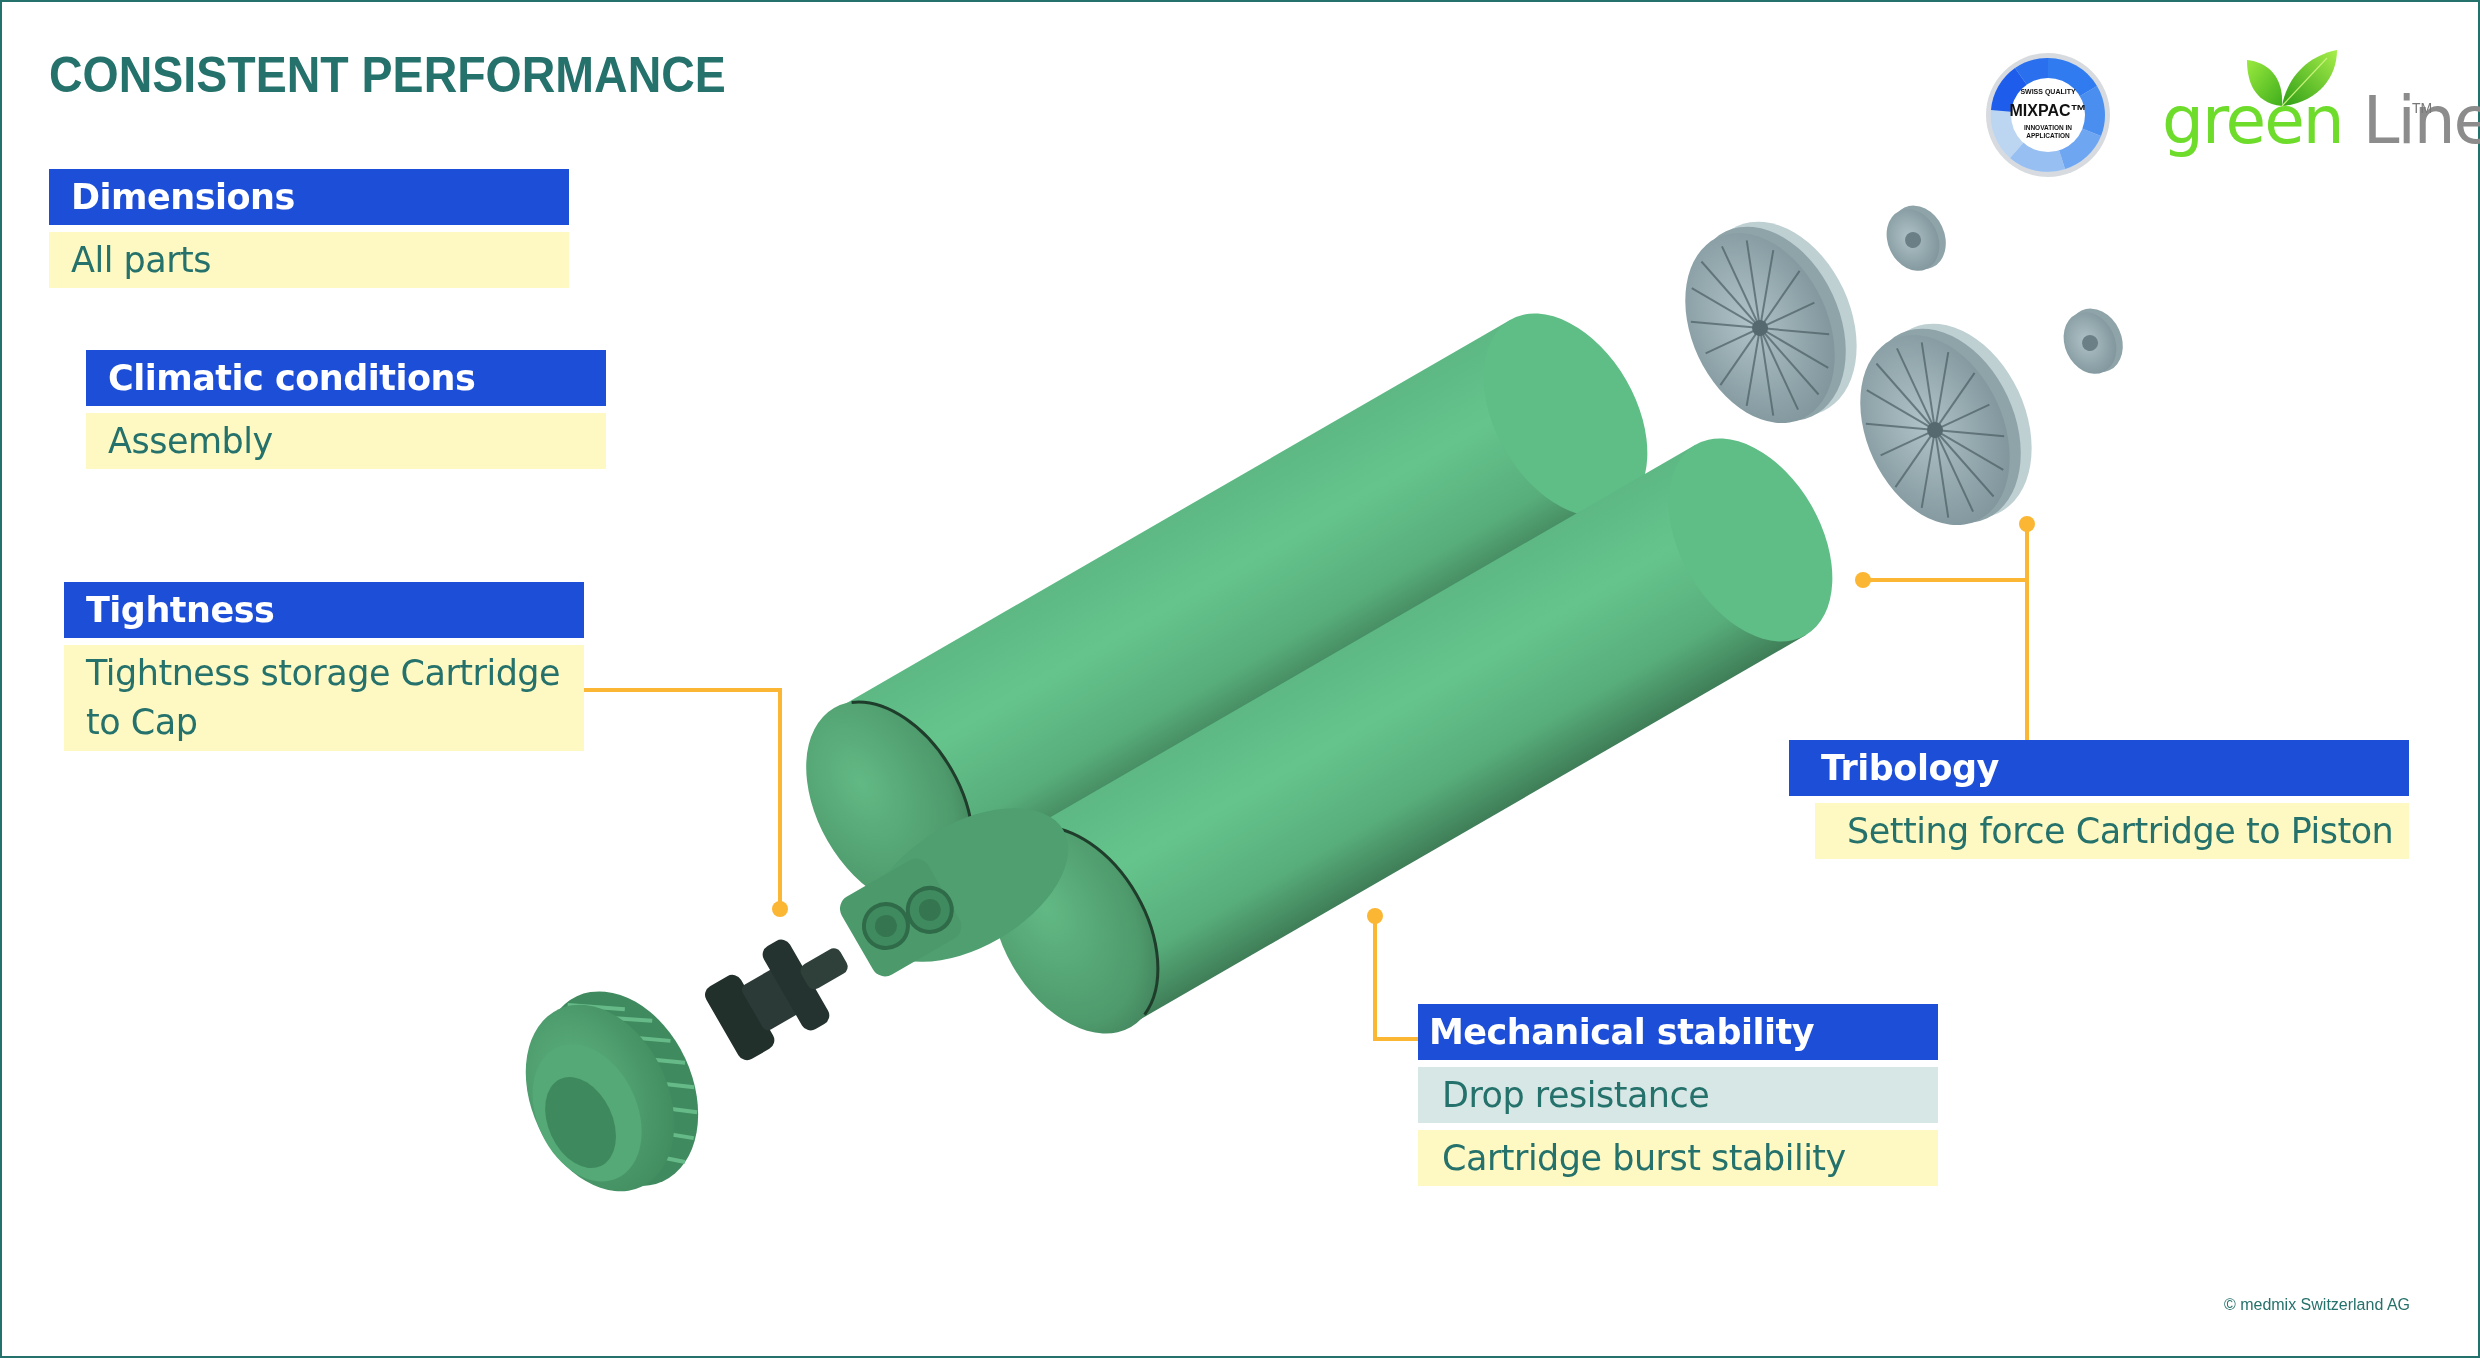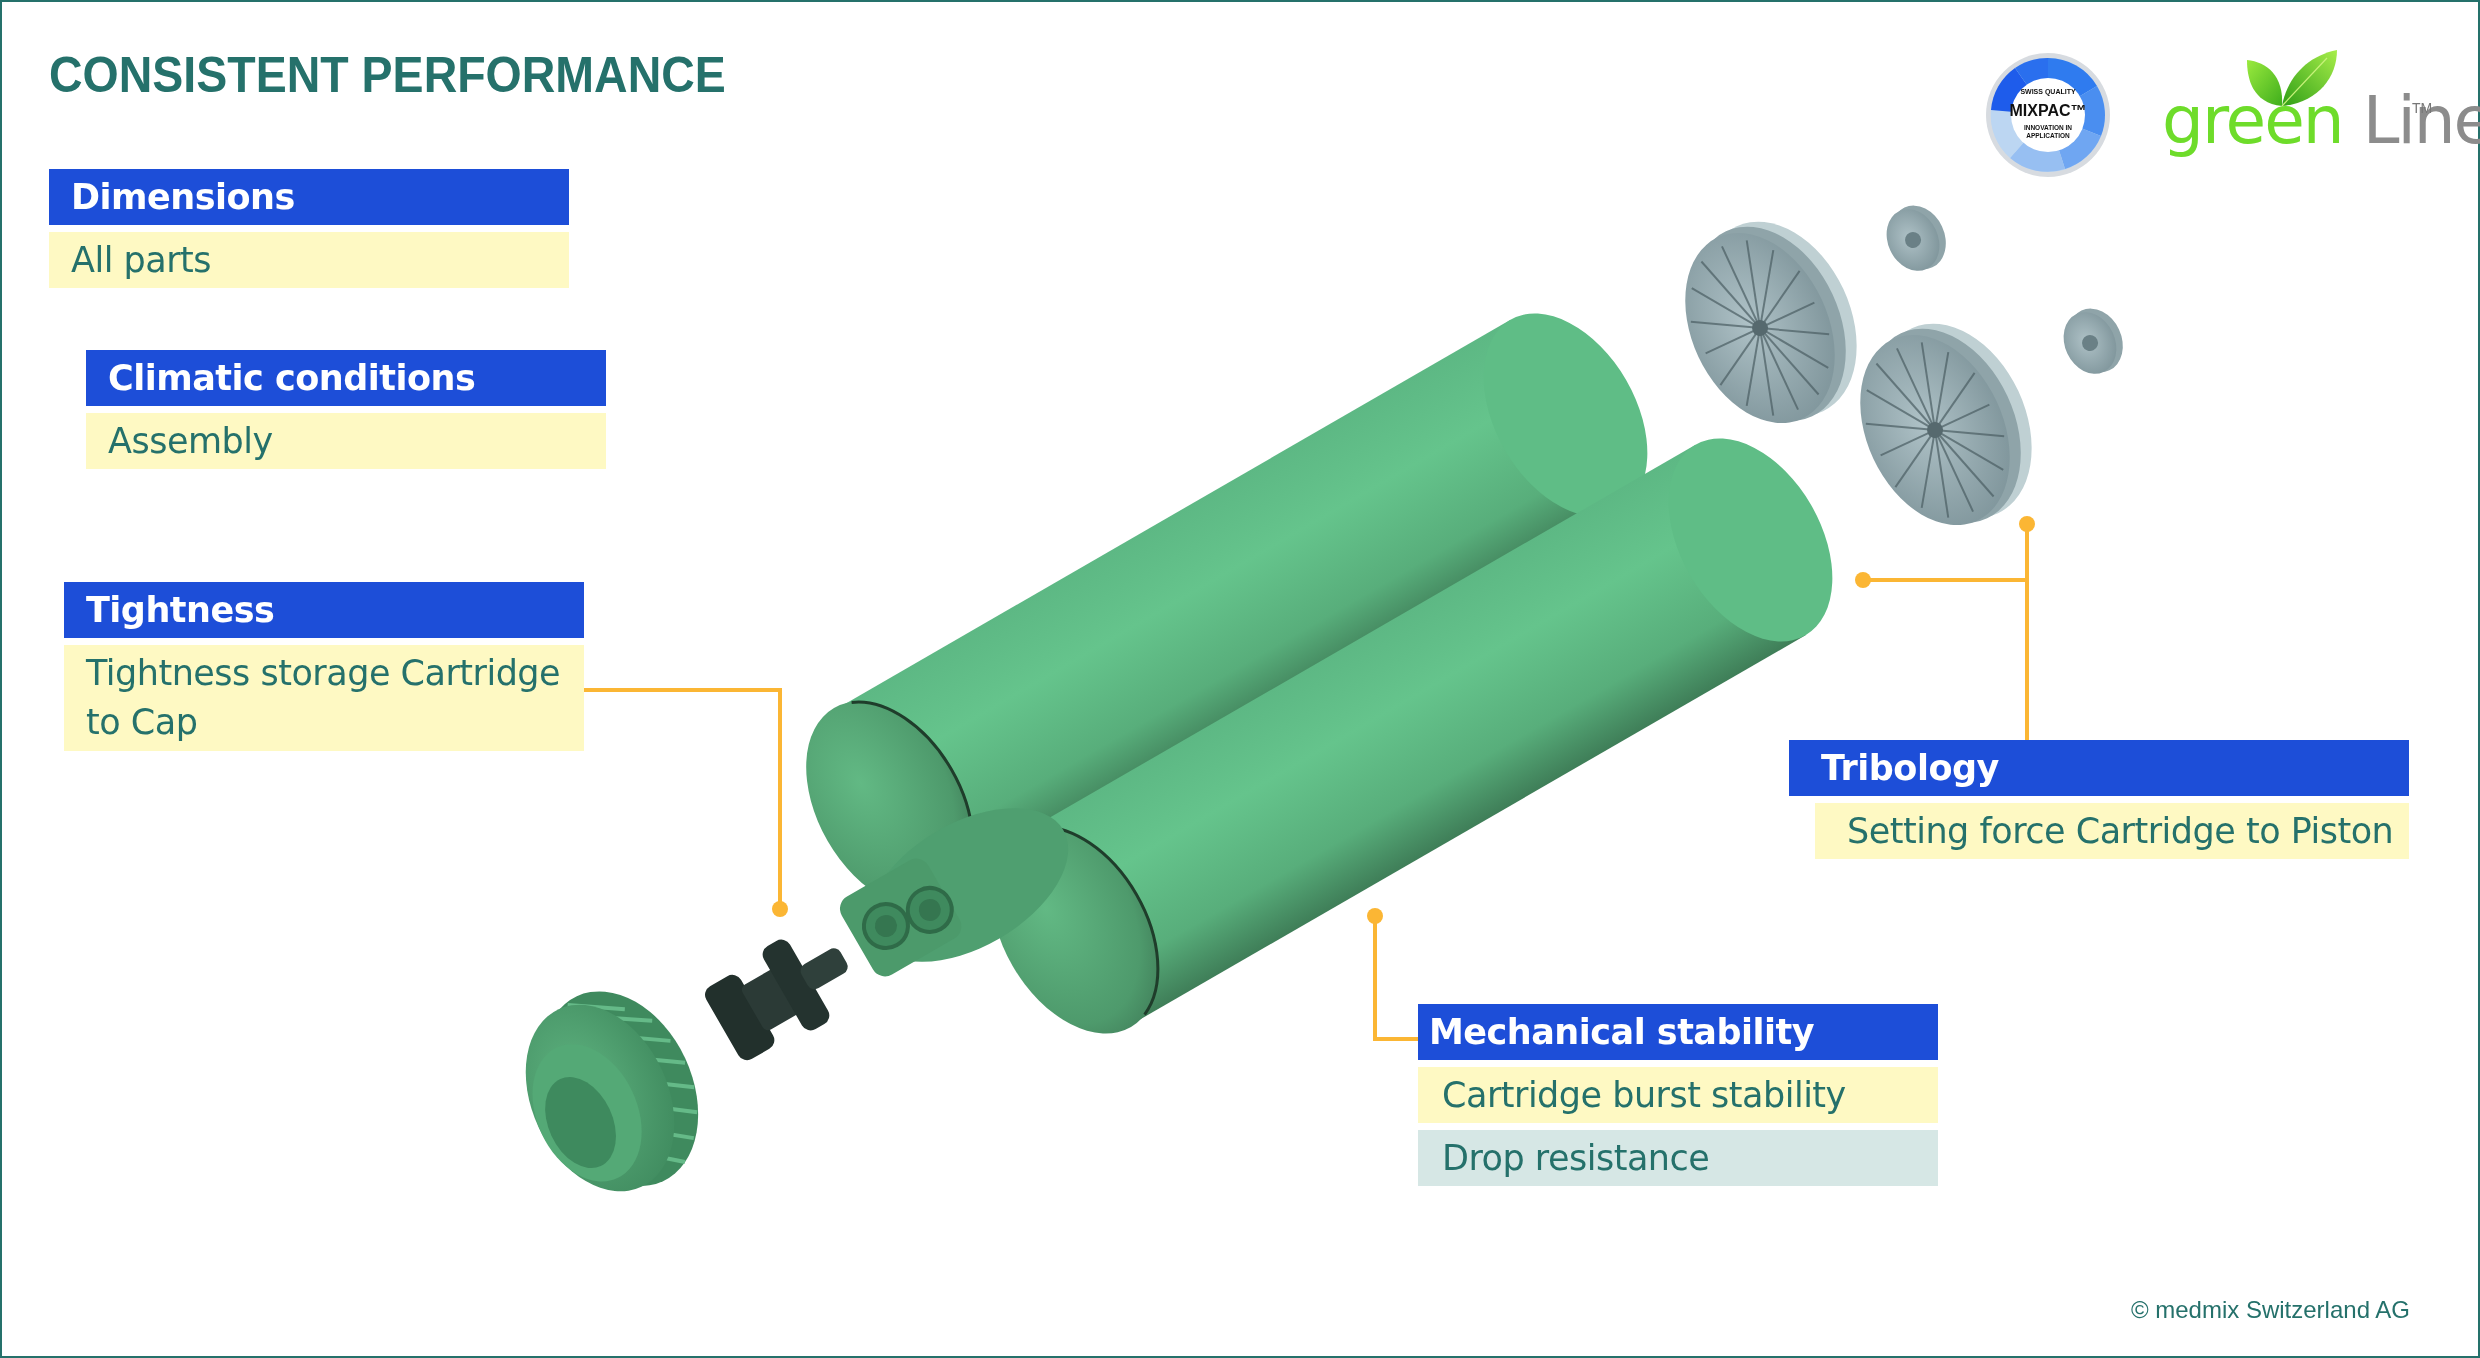--- a/index.html
+++ b/index.html
@@ -12,21 +12,21 @@
            transform-origin: left top; transform: scaleX(0.93); white-space: nowrap; line-height: 1; }
   .callout { position: absolute; }
   .c-head { background: #1d4ed8; color: #ffffff; font-weight: bold; height: 56px;
             line-height: 56px; padding-left: 22px; font-size: 35px; box-sizing: border-box;
             white-space: nowrap; letter-spacing: -0.5px; }
   .c-row { background: #fef9c3; color: #25716B; font-size: 35px; box-sizing: border-box;
            padding-left: 22px; margin-top: 7px; white-space: nowrap; letter-spacing: -0.5px; }
   .c-row.light { background: #D6E7E5; }
   .c-row.single { height: 56px; line-height: 56px; }
   .c-row.multi { padding-top: 4px; padding-bottom: 4px; line-height: 49px; white-space: normal; padding-right: 10px; }
-  .footer { position: absolute; right: 70px; top: 1296px; color: #25716B; font-size: 24px;
+  .footer { position: absolute; right: 70px; top: 1296px; color: #25716B; font-size: 16px;
             font-family: "Liberation Sans", sans-serif; white-space: nowrap; }
   svg.art { position: absolute; left: 0; top: 0; }
   .logo-mixpac { position: absolute; left: 1985px; top: 52px; width: 126px; height: 126px; }
   .mix-text { position: absolute; left: 0; width: 126px; text-align: center;
               font-family: "Liberation Sans", sans-serif; font-weight: bold; color: #111; }
   .greenline { position: absolute; left: 2162px; top: 48px; width: 280px; height: 120px; }
   .gl-text { position: absolute; left: 0; top: 40px; font-family: "DejaVu Sans", sans-serif;
              font-size: 66px; font-weight: normal; line-height: 1; letter-spacing: -2px; white-space: nowrap; }
   .gl-green { color: #6EDC2A; }
   .gl-line { color: #8C8C8C; margin-left: 20px; }
@@ -186,22 +186,22 @@
   <div class="c-row multi">Tightness storage Cartridge to Cap</div>
 </div>
 
 <div class="callout" style="left:1789px; top:740px; width:620px;">
   <div class="c-head" style="padding-left:32px;">Tribology</div>
   <div class="c-row single" style="padding-left:32px;margin-left:26px;">Setting force Cartridge to Piston</div>
 </div>
 
 <div class="callout" style="left:1418px; top:1004px; width:520px;">
   <div class="c-head" style="padding-left:11px;">Mechanical stability</div>
+  <div class="c-row single light" style="padding-left:24px;">Drop resistance</div>
   <div class="c-row single" style="padding-left:24px;">Cartridge burst stability</div>
-  <div class="c-row single light" style="padding-left:24px;">Drop resistance</div>
 </div>
 
 <div class="logo-mixpac">
   <svg width="126" height="126" viewBox="0 0 126 126">
     <circle cx="63" cy="63" r="62" fill="#D7DBE0"></circle>
     <circle cx="63" cy="63" r="57" fill="#BFD6EE"></circle>
     <path d="M63 63 L63 6 A57 57 0 0 1 112 34 Z" fill="#2F7BEF"></path>
     <path d="M63 63 L112 34 A57 57 0 0 1 116 84 Z" fill="#4A8EF0"></path>
     <path d="M63 63 L116 84 A57 57 0 0 1 80 117 Z" fill="#6FA6F2"></path>
     <path d="M63 63 L80 117 A57 57 0 0 1 25 106 Z" fill="#97BFF2"></path>

